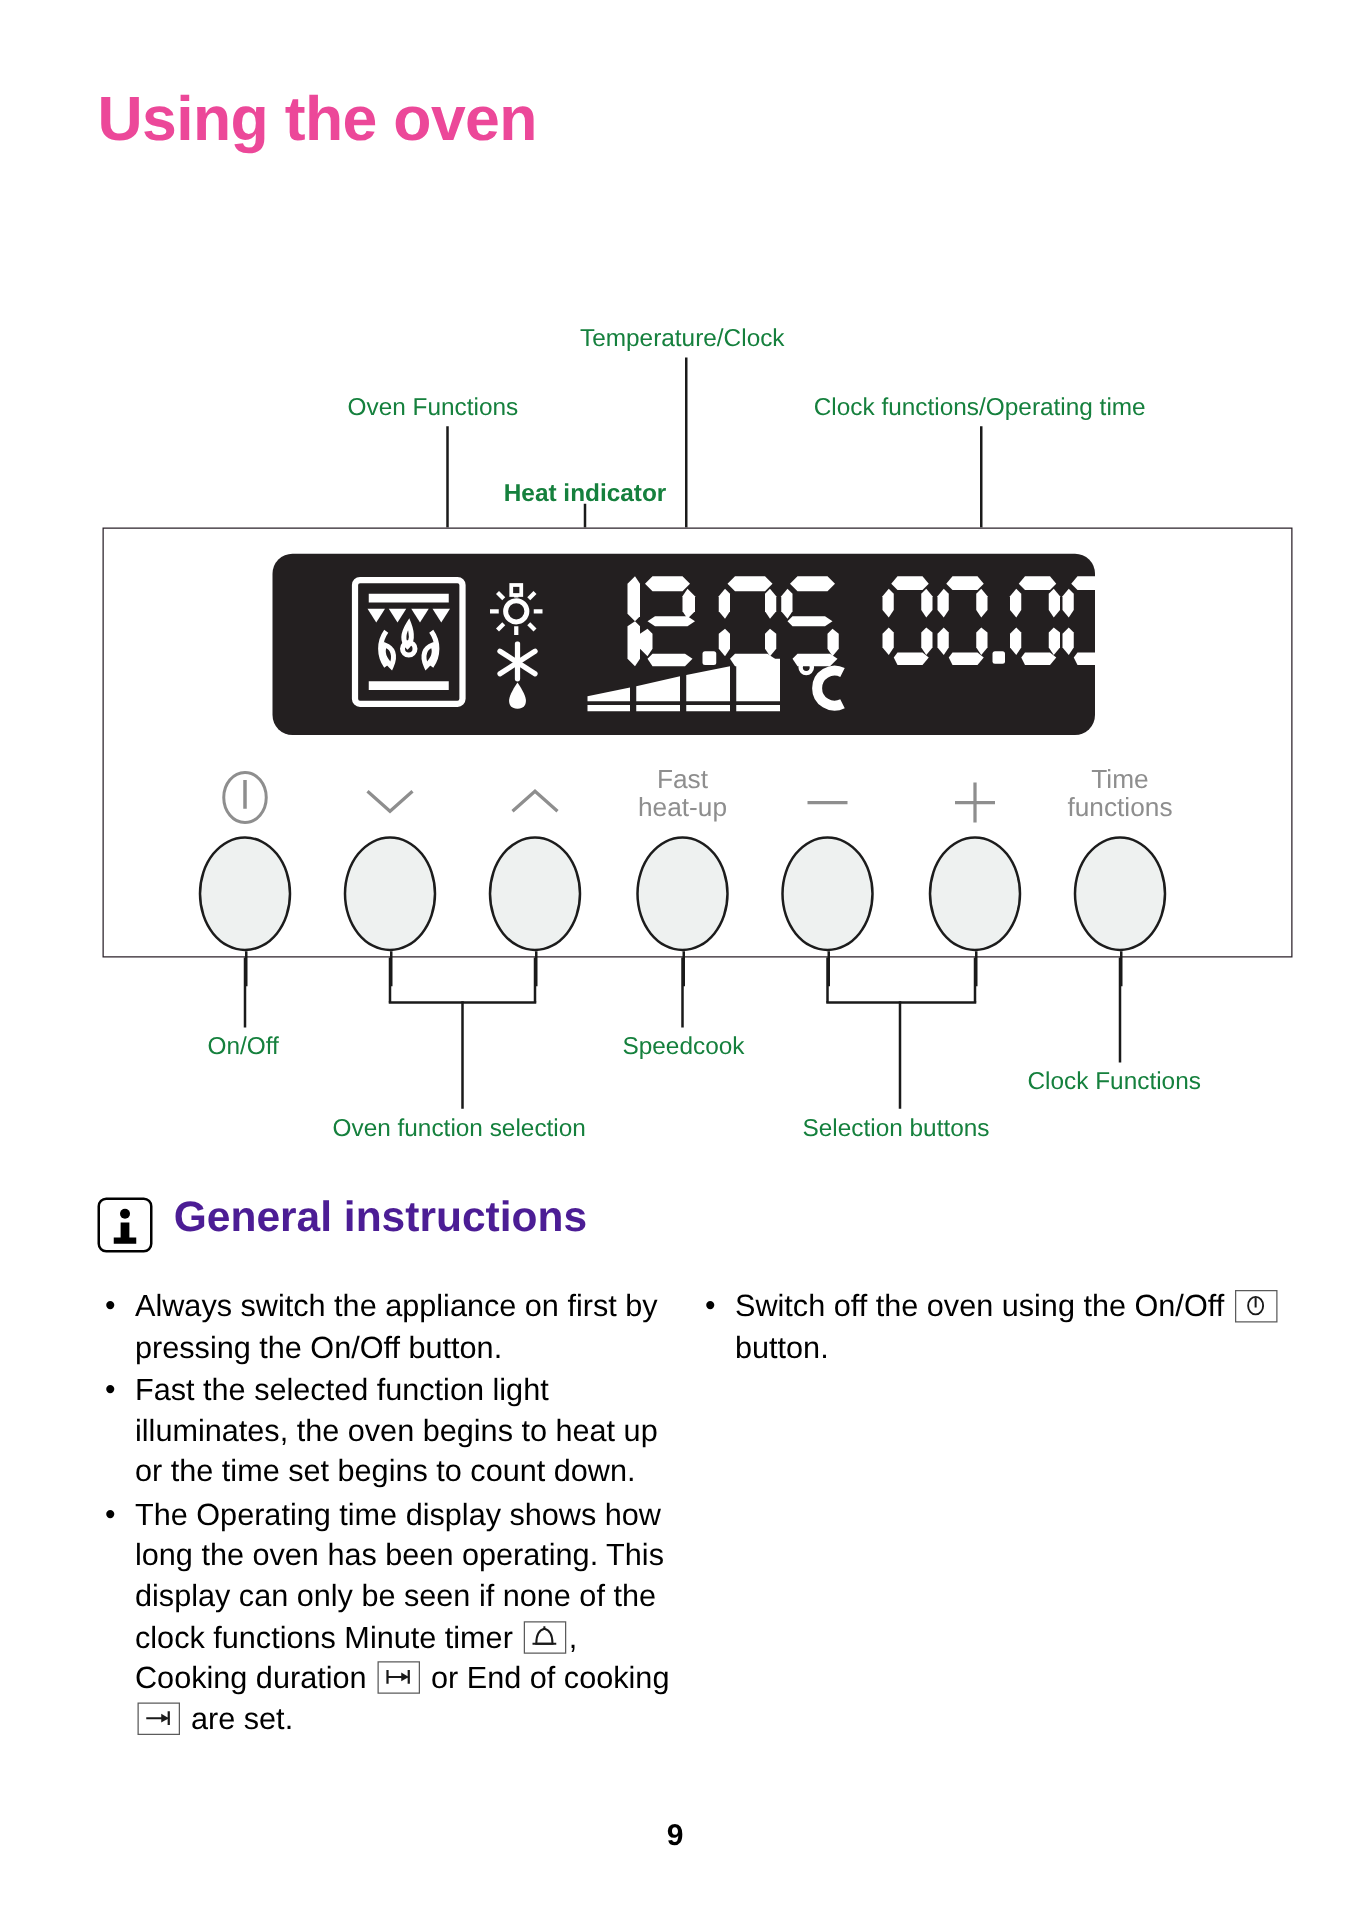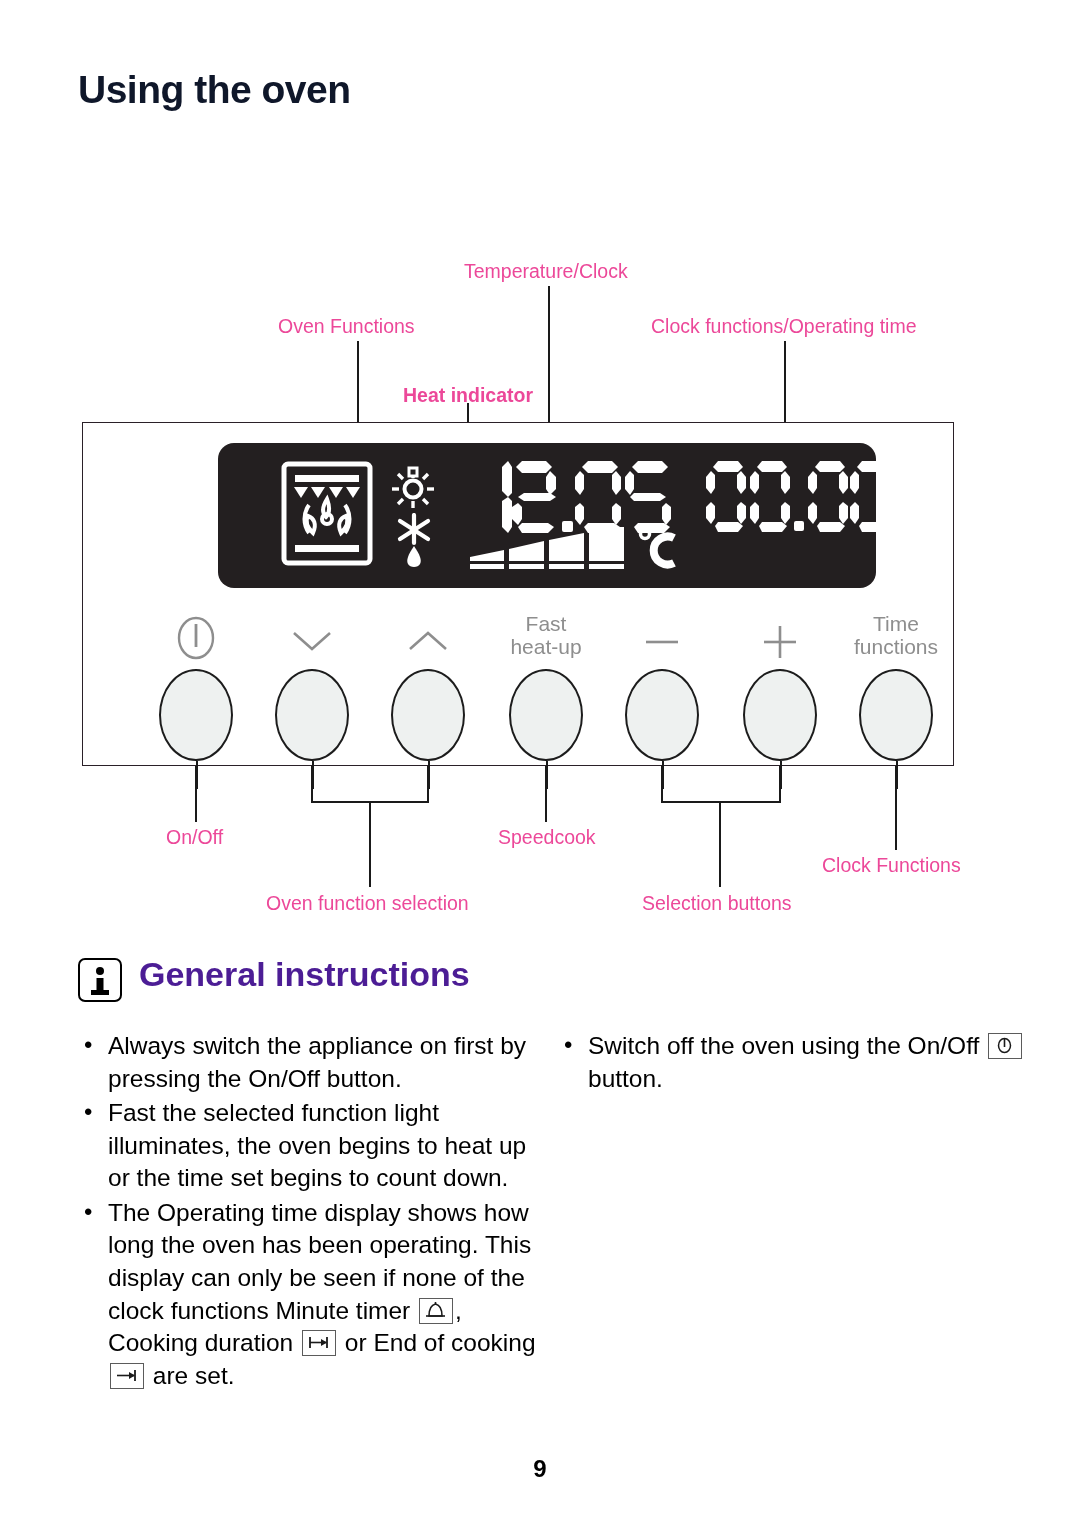--- a/index.html
+++ b/index.html
@@ -14,62 +14,62 @@
     overflow: hidden;
   }
 
   .page { position: relative; width: 1080px; height: 1529px; }
 
   
   .h1 {
     position: absolute;
     left: 78px;
     top: 70px;
-    font-size: 39px;
+    font-size: 50px;
     font-weight: bold;
-    color: #0f172a;
+    color: #ec4899;
     letter-spacing: -0.5px;
     line-height: 1;
   }
   .h2 {
     position: absolute;
     left: 86px;
     top: 185px;
     font-size: 33px;
     font-weight: bold;
     color: #7d7d7d;
     letter-spacing: -0.2px;
     line-height: 1;
   }
 
   
   .dlabel {
     position: absolute;
     font-size: 19.5px;
-    color: #ec4899;
+    color: #15803d;
     white-space: nowrap;
     line-height: 1;
   }
   .leader {
     position: absolute;
     background: #1a1a1a;
     width: 1.6px;
   }
   .hbar {
     position: absolute;
     background: #1a1a1a;
     height: 1.6px;
   }
 
   
   .panel {
     position: absolute;
     left: 82px;
     top: 422px;
-    width: 872px;
+    width: 952px;
     height: 344px;
     border: 1.6px solid #2a2028;
     background: #fff;
   }
   .lcd {
     position: absolute;
     left: 135px;
     top: 20px;
     width: 658px;
     height: 145px;

